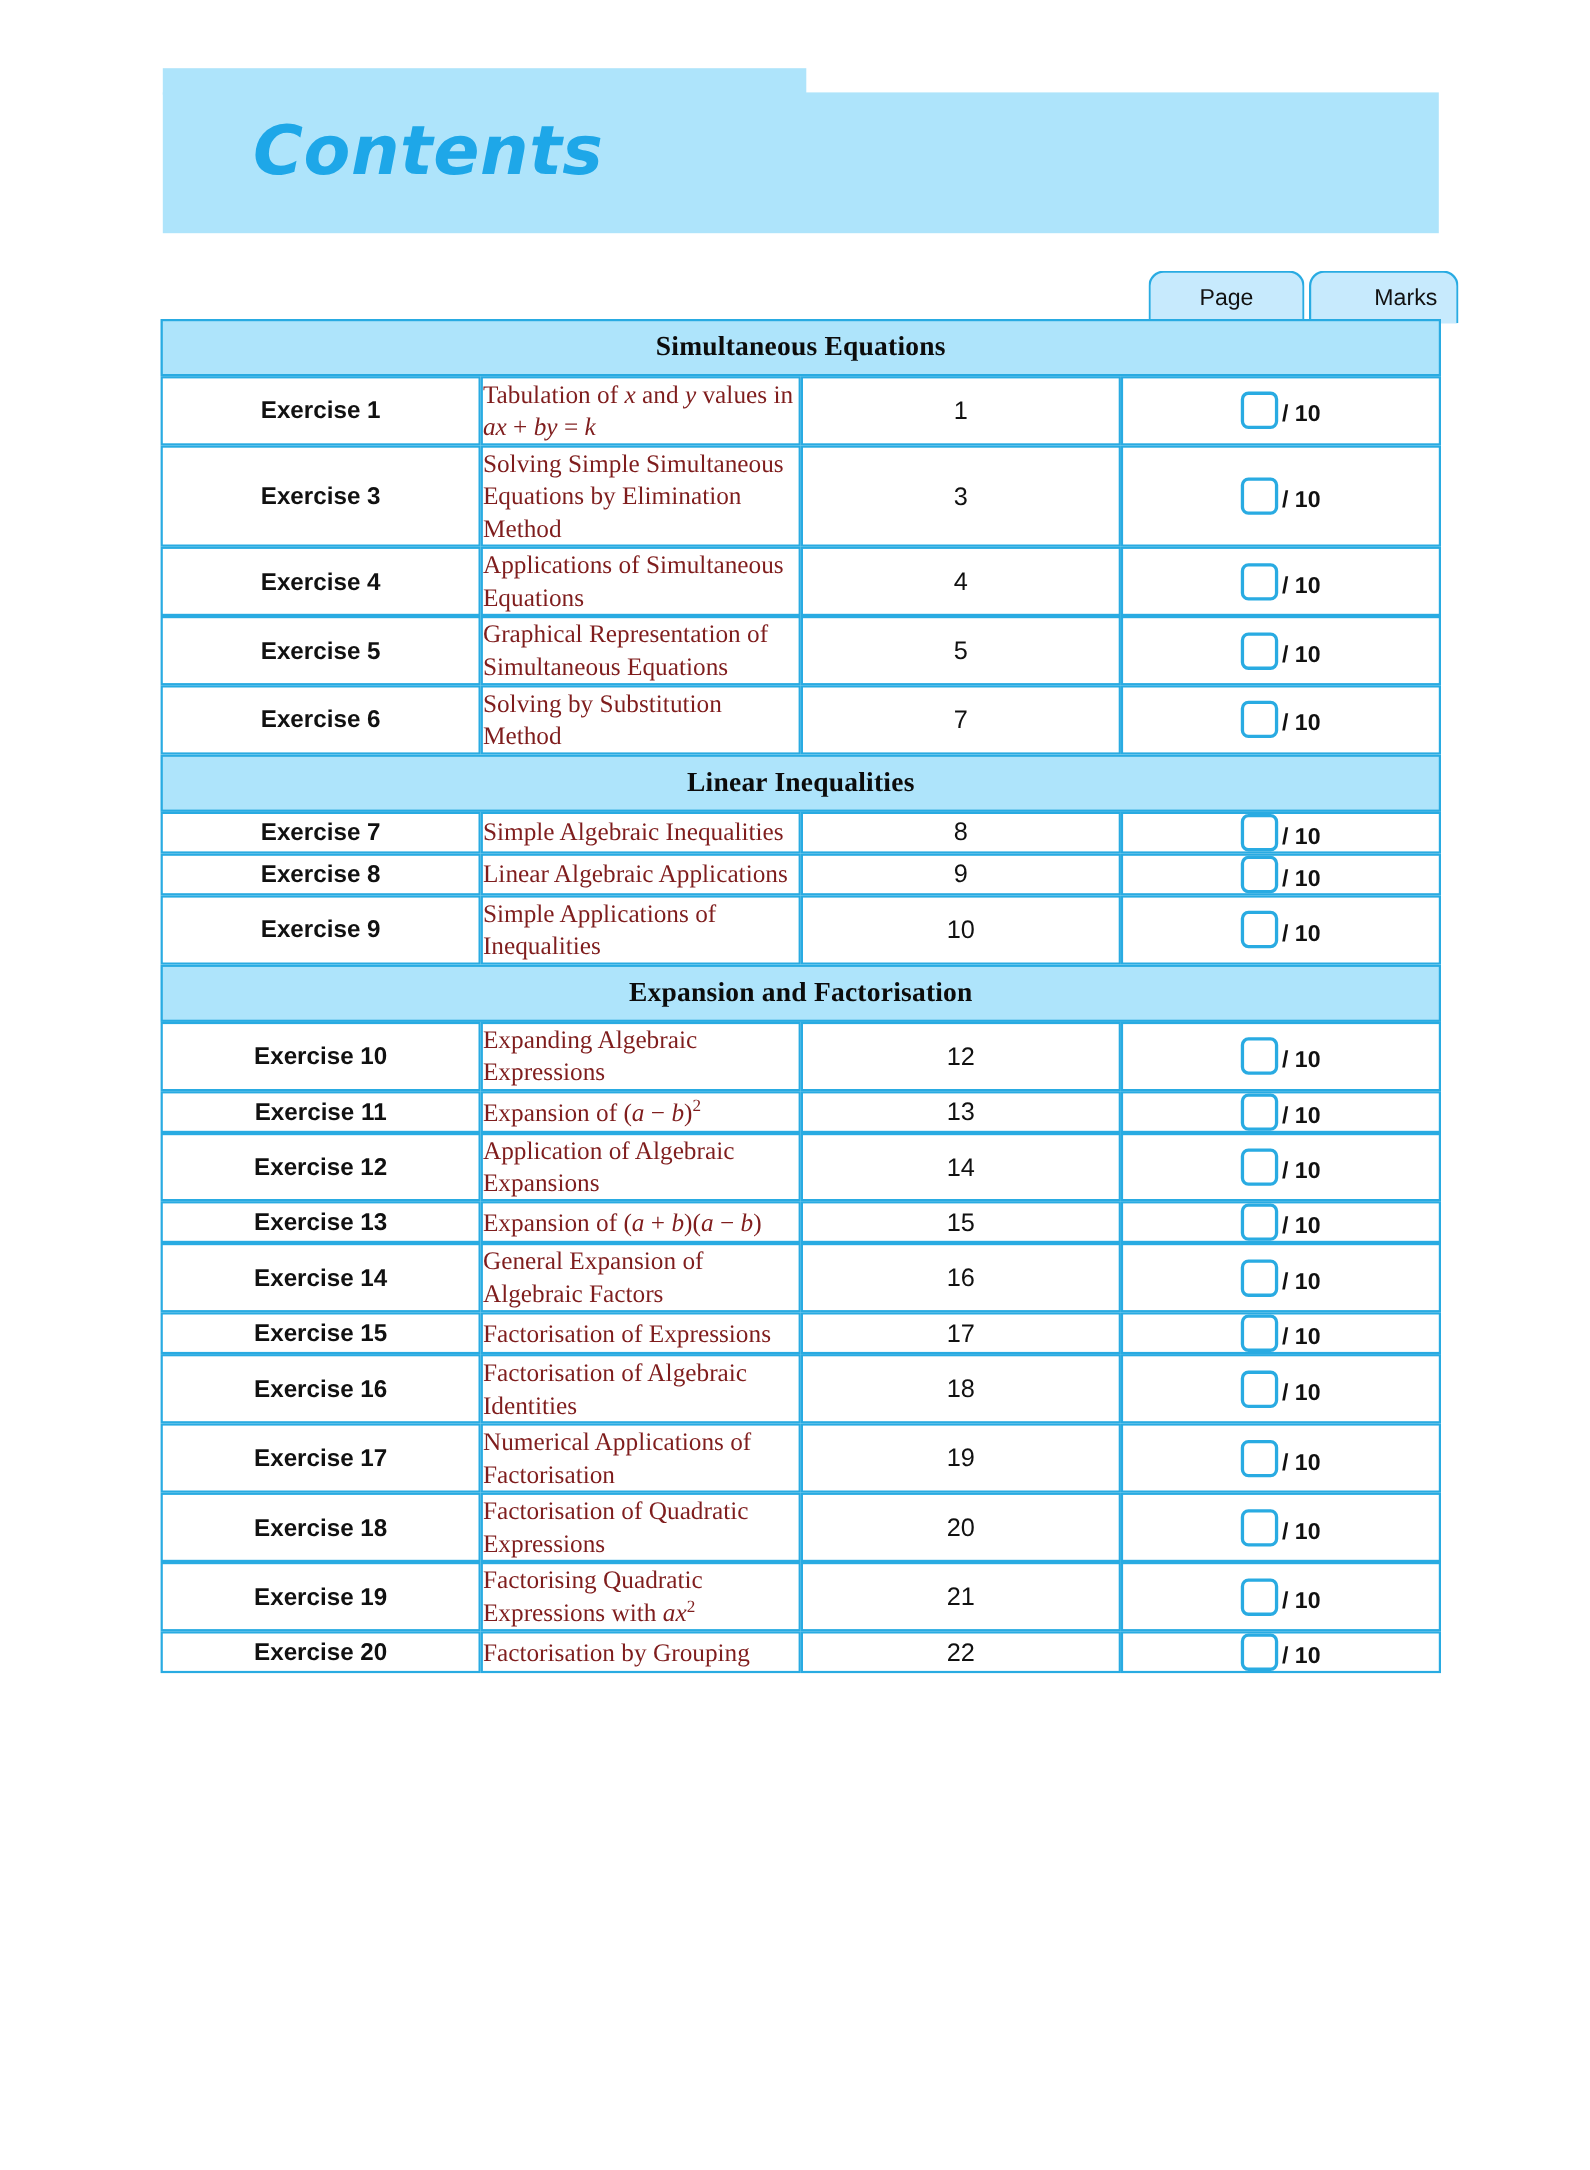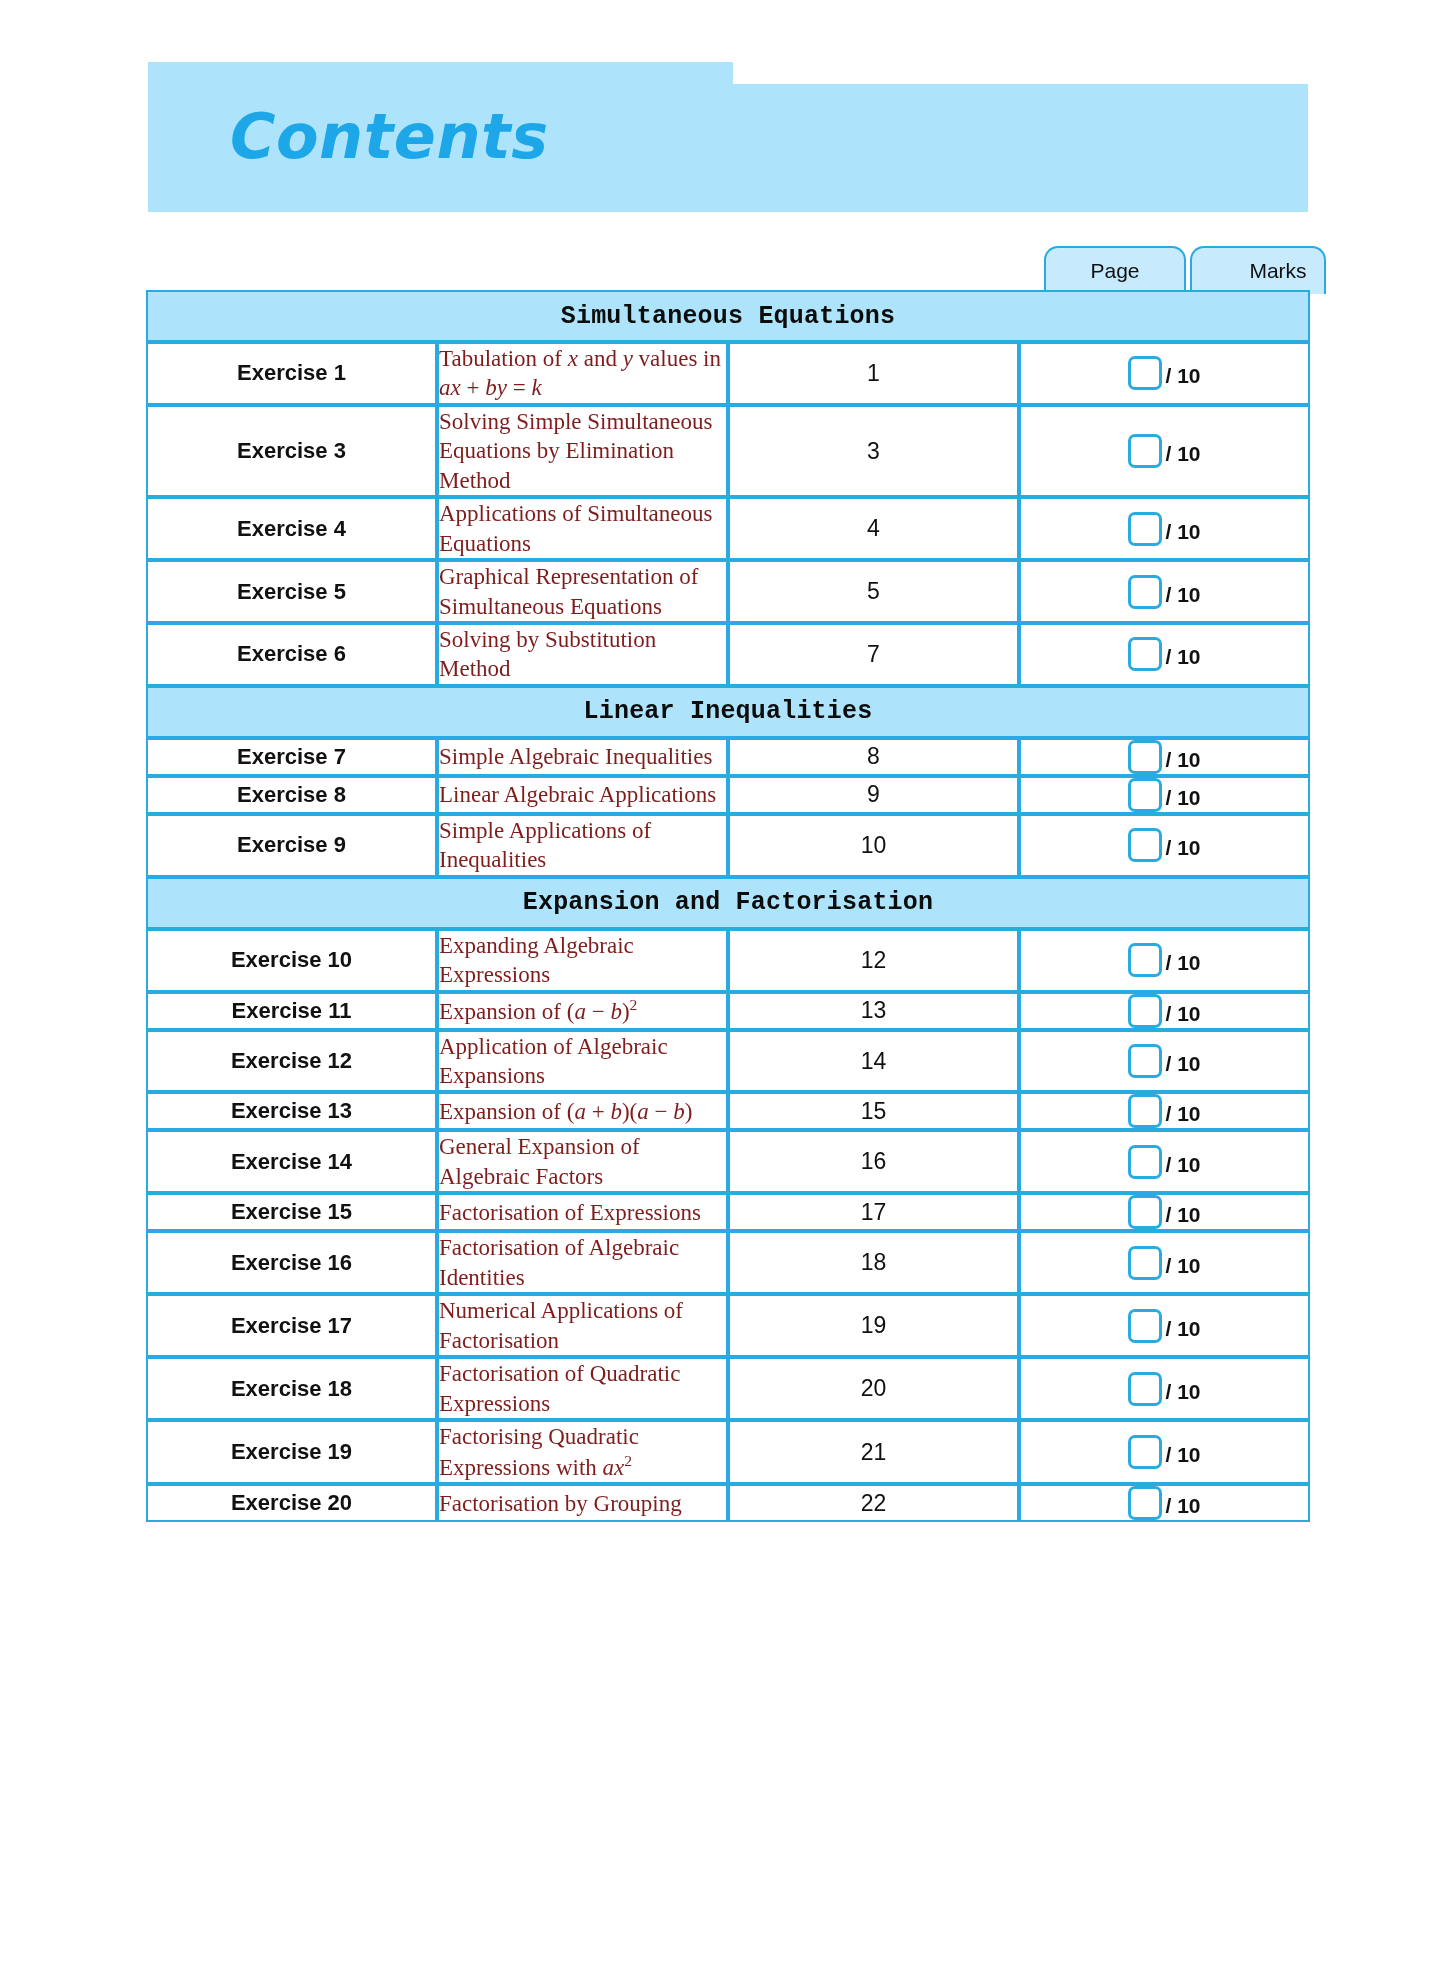--- a/index.html
+++ b/index.html
@@ -100,21 +100,21 @@
     box-sizing: border-box;
     padding: 0;
   }
   .section-row td {
     background: #aee4fb;
     height: 52px;
     text-align: center;
     font-size: 25px;
     font-weight: bold;
     color: #0c0c0c;
-    font-family: Liberation Mono, monospace;
+    font-family: Liberation Serif, serif;
     letter-spacing: 0.2px;
     margin-left: 48px;
   }
   .ex-cell {
     width: 222px;
     text-align: center;
     font-size: 22px;
     font-weight: bold;
     color: #111;
     font-family: "Liberation Sans", sans-serif;

